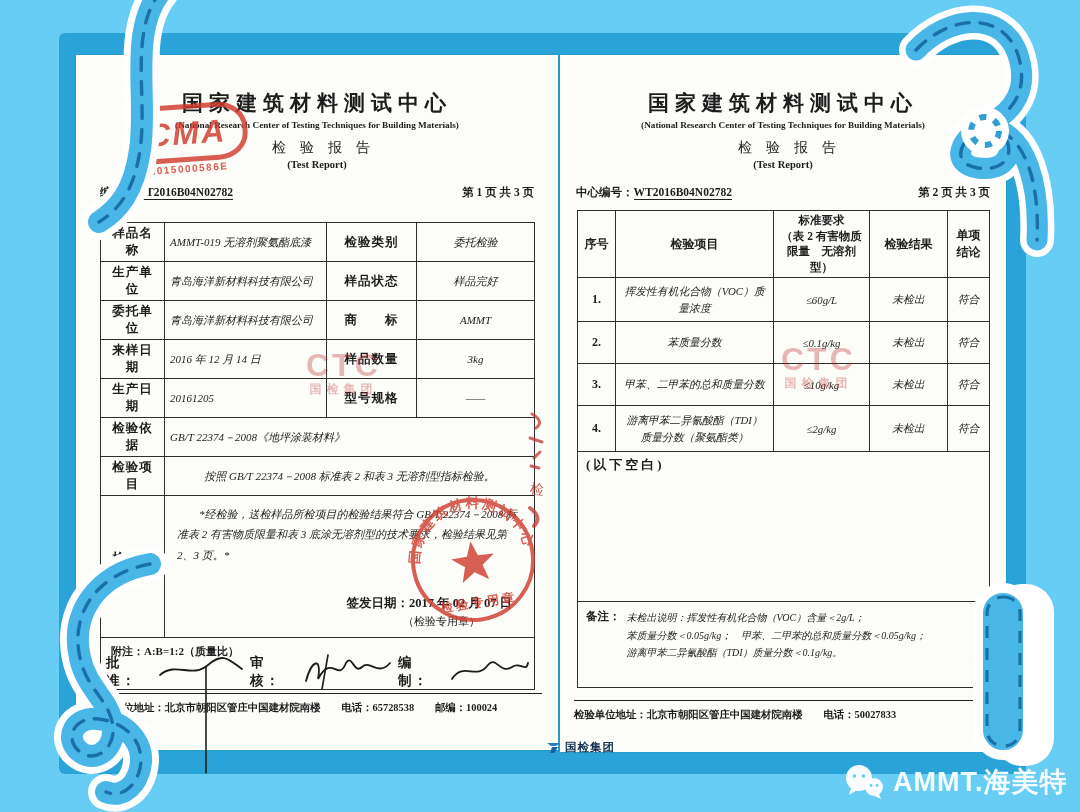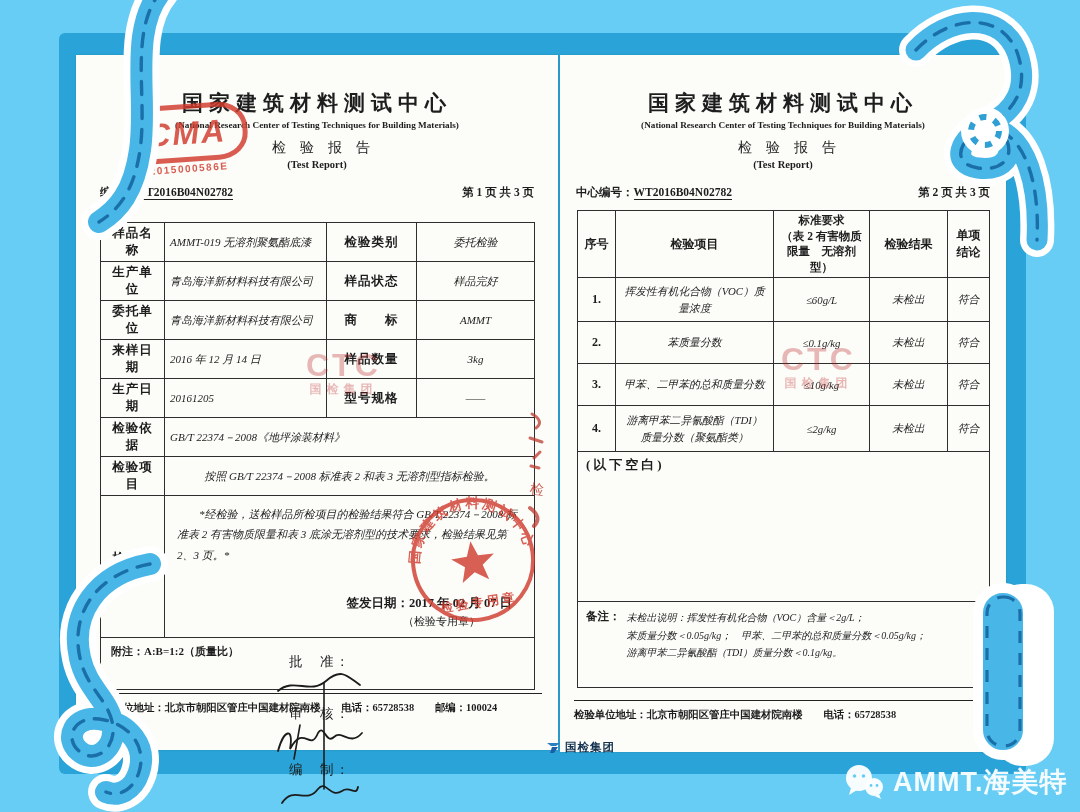--- a/index.html
+++ b/index.html
@@ -35,21 +35,21 @@
   .tblL{position:absolute;left:24px;top:167px;width:434px;font-size:11px;}
   .tblL .lab{font-weight:bold;font-size:12.5px;text-align:center;letter-spacing:1px;}
   .tblL .val{font-style:italic;text-align:left;}
   .tblL .valC{font-style:italic;text-align:center;}
   .concl{vertical-align:top;padding:8px 12px;}
   .conclTxt{text-indent:2em;line-height:1.85;font-size:11px;font-style:italic;}
   .issueDate{text-align:right;margin-top:30px;padding-right:10px;font-size:12.5px;font-weight:600;}
   .issueNote{text-align:right;padding-right:42px;font-size:11px;margin-top:2px;}
   .noteCell{vertical-align:top;text-align:left;padding:6px 10px;font-size:11px;font-weight:600;}
 
-  .signoff{position:absolute;left:30px;top:598px;width:428px;display:flex;align-items:center;font-size:13.5px;font-weight:normal;letter-spacing:2px;flex-direction:column;}
+  .signoff{position:absolute;left:30px;top:598px;width:428px;display:flex;align-items:center;font-size:13.5px;font-weight:bold;letter-spacing:2px;}
   .signoff svg{overflow:visible;margin:0 4px;}
   .sep{position:absolute;border-top:1.7px solid #222;}
   #sepL{left:16px;width:450px;top:638px;}
   #sepR{left:14px;width:412px;top:645px;}
   .foot{position:absolute;font-size:10.4px;font-weight:bold;white-space:nowrap;}
   #footL{left:16px;top:646px;}
   #footR{left:14px;top:653px;}
 
   .tblR{position:absolute;left:17px;top:155px;width:412px;font-size:10.8px;}
   .tblR th{font-weight:bold;font-size:12px;text-align:center;}
@@ -258,21 +258,21 @@
             <div>苯质量分数＜0.05g/kg；　甲苯、二甲苯的总和质量分数＜0.05g/kg；</div>
             <div>游离甲苯二异氰酸酯（TDI）质量分数＜0.1g/kg。</div>
           </div>
         </div>
       </td>
     </tr>
   </tbody>
     </table>
 
   <div class="sep" id="sepR"></div>
-  <div class="foot" id="footR">检验单位地址：北京市朝阳区管庄中国建材院南楼　　电话：65728538</div>
+  <div class="foot" id="footR">检验单位地址：北京市朝阳区管庄中国建材院南楼　　电话：50027833</div>
 </div>
 
 <div class="wm" id="wmL">
   <div class="wmBig">CTC</div>
   <div class="wmSmall">国检集团</div>
 </div>
 <div class="wm" id="wmR">
   <div class="wmBig">CTC</div>
   <div class="wmSmall">国检集团</div>
 </div>

